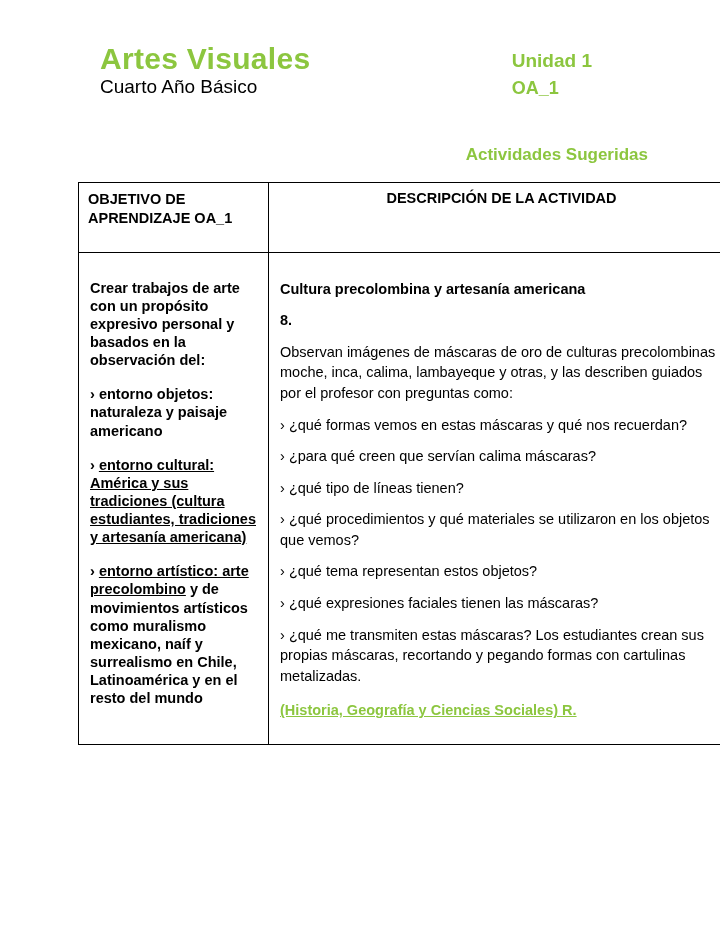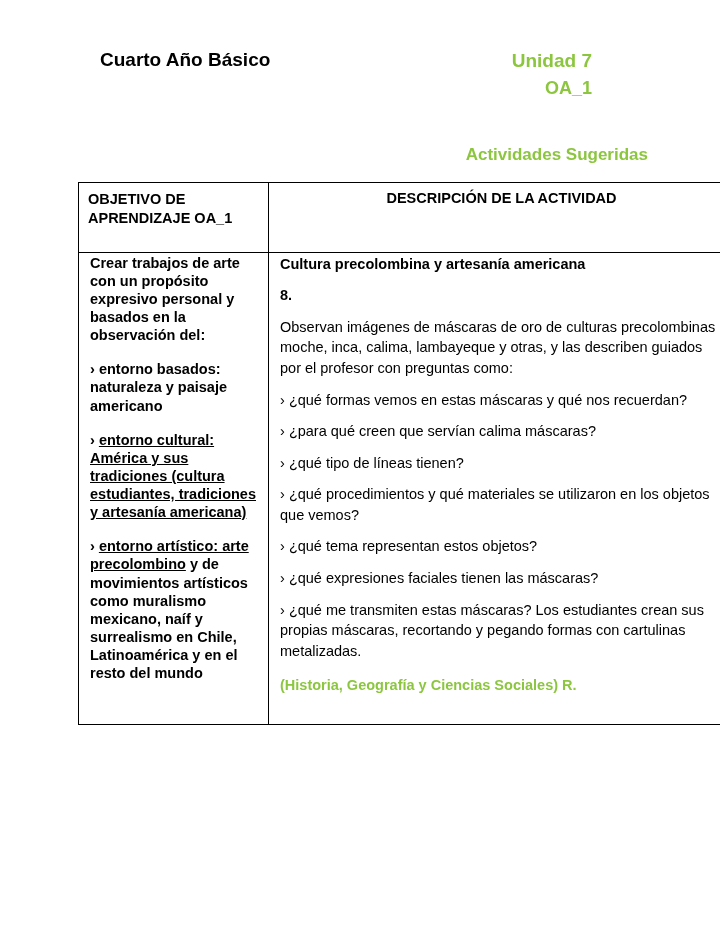--- a/index.html
+++ b/index.html
@@ -27,39 +27,38 @@
   }
   .course-title{
     color:var(--green);
     font-size:30px;
     font-weight:bold;
     line-height:1.1;
     letter-spacing:0.3px;
   }
   .grade-subtitle{
     font-size:19px;
-    font-weight:bold;
-    margin-top:7px;
+    font-weight:normal;
+    margin-top:1px;
   }
   .header-right{
     text-align:left;
     padding-top:8px;
     margin-right:56px;
   }
   .unit-label{
     color:var(--green);
     font-size:19px;
     font-weight:bold;
   }
   .oa-label{
     color:var(--green);
     font-size:18px;
     font-weight:bold;
     margin-top:6px;
-    text-align:right;
   }
   
   .section-title{
     width:570px;
     text-align:right;
     color:var(--green);
     font-size:17px;
     font-weight:bold;
     margin-top:46px;
   }
@@ -84,21 +83,21 @@
     width:190px;
     text-align:left;
     line-height:1.3;
   }
   th.col-right{
     text-align:center;
     padding-left:12px;
   }
   td{
     font-size:14.5px;
-    padding:1px 11px 12px;
+    padding:26px 11px 12px;
   }
   td.objective-cell{
     font-weight:bold;
     line-height:1.25;
   }
   .objective-cell p{
     margin-bottom:16px;
   }
   .u{
     text-decoration:underline;
@@ -115,33 +114,35 @@
     margin-bottom:13px;
   }
   .activity-number{
     font-weight:bold;
     margin-bottom:12px;
   }
   .activity-footer{
     color:var(--green);
     font-weight:bold;
     margin-top:14px;
+    text-decoration:underline;
   }
 </style>
 </head>
 <body>
 
 <div class="page">
 
   <header class="doc-header">
     <div class="header-left">
+      <div class="course-title">Artes Visuales</div>
       <div class="grade-subtitle">Cuarto Año Básico</div>
     </div>
     <div class="header-right">
-      <div class="unit-label">Unidad 7</div>
+      <div class="unit-label">Unidad 1</div>
       <div class="oa-label">OA_1</div>
     </div>
   </header>
 
   <h3 class="section-title">Actividades Sugeridas</h3>
 
   <table class="activity-table">
     <thead>
       <tr>
         <th class="col-left">OBJETIVO DE APRENDIZAJE OA_1</th>
@@ -150,21 +151,21 @@
     </thead>
     <tbody>
       <tr>
 
         <td class="objective-cell">
           <p>Crear trabajos de arte con un propósito expresivo personal y basados en la observación del:</p>
 
           <p>
             <span class="bullet-char">›</span>
             <span class="u"></span>
-            <span>entorno basados: naturaleza y paisaje americano</span>
+            <span>entorno objetos: naturaleza y paisaje americano</span>
           </p>
 
           <p>
             <span class="bullet-char">›</span>
             <span class="u">entorno cultural: América y sus tradiciones (cultura estudiantes, tradiciones y artesanía americana)</span>
             <span></span>
           </p>
 
           <p>
             <span class="bullet-char">›</span>

